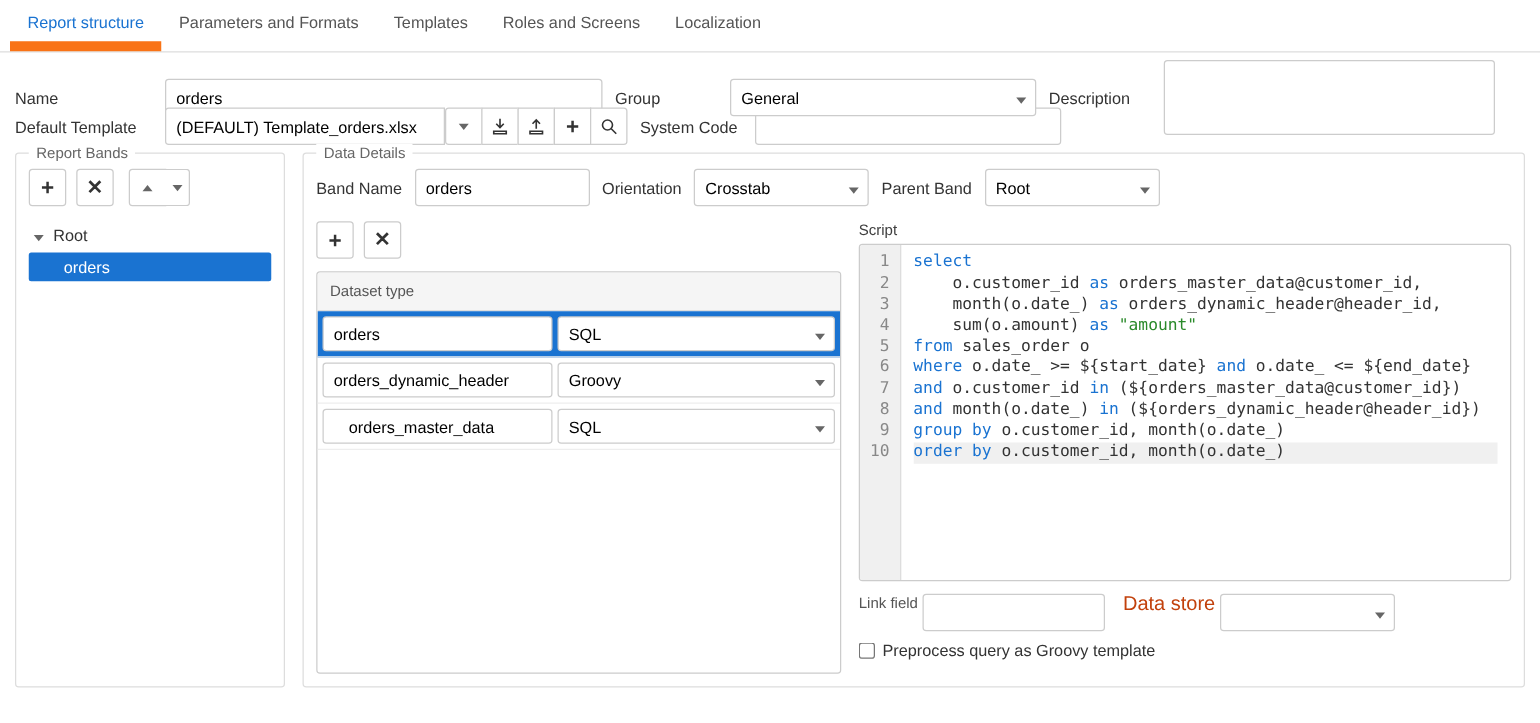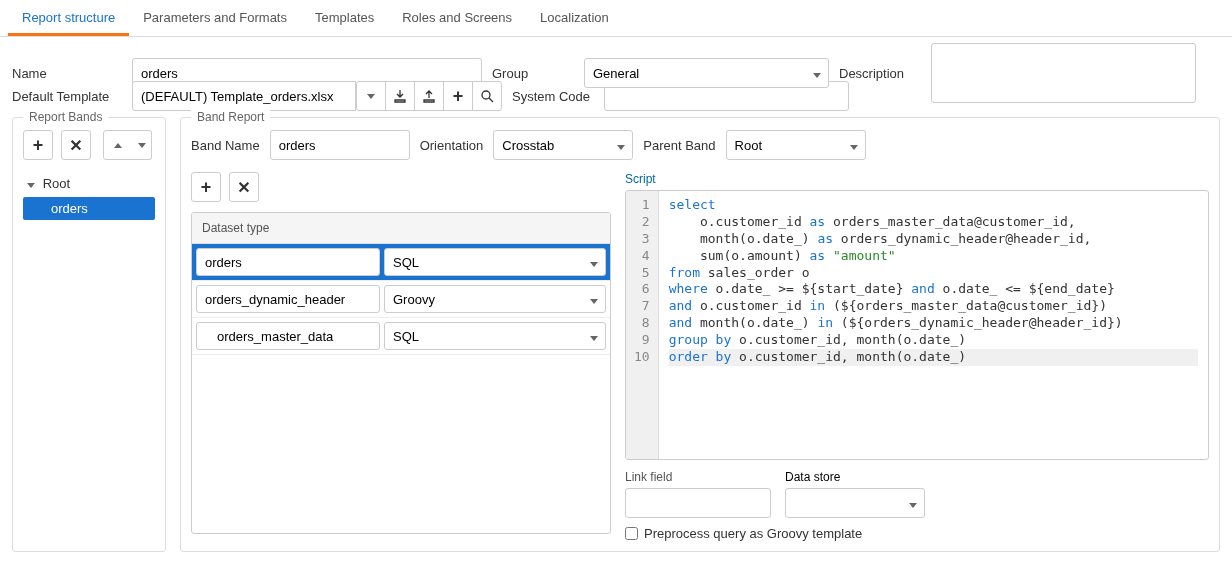--- a/index.html
+++ b/index.html
@@ -1,64 +1,64 @@
 <!DOCTYPE html>
 <html><head>
 <meta charset="utf-8">
 <style>
 * { box-sizing: border-box; margin: 0; padding: 0; }
 body { font-family: Arial, sans-serif; font-size: 13px; color: #333; background: #fff; }
 .tabs { display: flex; border-bottom: 1px solid #ddd; padding: 0 8px; }
 .tab { padding: 10px 14px 8px; cursor: pointer; color: #555; }
-.tab.active { color: #1a73d1; border-bottom: 3px solid #f97316; }
+.tab.active { color: #1a73d1; border-bottom: 8px solid #f97316; }
 .form-row { display: flex; align-items: center; padding: 6px 12px; gap: 10px; }
 .form-label { min-width: 110px; color: #333; }
 .form-label.sm { min-width: 82px; }
 .input, .select { height: 30px; border: 1px solid #ccc; border-radius: 3px; padding: 0 8px; font-size: 13px; background: #fff; }
 .select-wrap { position: relative; display: flex; align-items: center; }
 .select-wrap .caret { position: absolute; right: 8px; pointer-events: none; color: #888; }
 .btn-group { display: flex; }
 .btn { width: 30px; height: 30px; border: 1px solid #ccc; background: #fff; display: flex; align-items: center; justify-content: center; cursor: pointer; font-size: 14px; color: #333; }
 .btn-group .btn { border-radius: 0; margin-left: -1px; }
 .btn-group .btn:first-child { border-radius: 3px 0 0 3px; margin-left: 0; }
 .btn-group .btn:last-child { border-radius: 0 3px 3px 0; }
 .btn.solo { border-radius: 3px; }
 .textarea { border: 1px solid #ccc; border-radius: 3px; width: 265px; height: 60px; resize: none; }
 .main { display: flex; gap: 14px; padding: 0 12px 12px; }
 .fieldset { border: 1px solid #ddd; border-radius: 3px; padding: 12px 10px 10px; position: relative; }
 .fieldset-label { position: absolute; top: -8px; left: 10px; background: #fff; padding: 0 6px; font-size: 12px; color: #666; }
-.left { width: 154px; flex-shrink: 0; }
+.left { width: 216px; flex-shrink: 0; }
 .right { flex: 1; }
 .tree { margin-top: 10px; font-size: 13px; }
 .tree-root { padding: 6px 4px; cursor: pointer; }
 .tree-item { background: #1a73d1; color: #fff; padding: 4px 8px 4px 28px; border-radius: 2px; cursor: pointer; }
 .band-top { display: flex; align-items: center; gap: 10px; margin-bottom: 12px; }
 .band-lower { display: flex; gap: 14px; }
 .datasets { width: 420px; flex-shrink: 0; }
 .ds-buttons { display: flex; gap: 8px; margin-bottom: 10px; }
 .ds-table { border: 1px solid #ccc; border-radius: 3px; overflow: hidden; height: 322px; background: #fff; }
 .ds-head { display: flex; background: #f5f5f5; border-bottom: 1px solid #ddd; }
 .ds-head > div { padding: 8px 10px; font-size: 12px; color: #555; border-right: 1px solid #ddd; }
 .ds-head > div:first-child { width: 190px; }
 .ds-head > div:last-child { flex: 1; border-right: none; }
 .ds-row { display: flex; padding: 4px; gap: 4px; border-bottom: 1px solid #eee; }
 .ds-row.selected { background: #1a73d1; }
 .ds-row .input { height: 28px; }
 .ds-row > .cell1 { width: 184px; }
 .ds-row > .cell2 { flex: 1; position: relative; }
 .script-area { flex: 1; }
-.script-label { font-size: 12px; color: #0369a1; margin-bottom: 4px; }
+.script-label { font-size: 12px; color: #404040; margin-bottom: 4px; }
 .editor { border: 1px solid #ccc; border-radius: 3px; height: 270px; display: flex; font-family: "Consolas", monospace; font-size: 13px; overflow: hidden; }
 .gutter { background: #f0f0f0; border-right: 1px solid #ddd; padding: 6px 8px; text-align: right; color: #888; line-height: 1.3; }
 .code { padding: 6px 10px; line-height: 1.3; flex: 1; white-space: pre; }
 .kw { color: #1a73d1; }
 .str { color: #2a8a2a; }
 .hl-line { background: #f0f0f0; display: inline-block; width: 100%; }
 .bottom-row { display: flex; gap: 14px; margin-top: 10px; align-items: flex-end; }
-.bottom-field { display: flex; flex-direction: column; gap: 4px; }
+.bottom-field { display: flex; flex-direction: row; gap: 4px; }
 .checkbox-row { display: flex; align-items: center; gap: 6px; margin-top: 8px; }
 .caret-tri { width: 0; height: 0; border-left: 4px solid transparent; border-right: 4px solid transparent; border-top: 5px solid #666; display: inline-block; }
 .caret-tri.up { border-top: none; border-bottom: 5px solid #666; }
 svg { display: block; }
 </style>
 </head>
 <body>
 
 <div class="tabs">
     <div class="tab active">Report structure</div>
@@ -129,21 +129,21 @@
     <div class="tree">
       <div class="tree-root">
         <span style="display:inline-block;margin-right:4px"><span class="caret-tri"></span></span>
         <span>Root</span>
       </div>
       <div class="tree-item">orders</div>
     </div>
   </div>
 
   <div class="fieldset right">
-    <div class="fieldset-label">Band Report</div>
+    <div class="fieldset-label">Data Details</div>
     <div class="band-top">
       <span>Band Name</span>
       <input class="input" style="width: 140px;" value="orders">
       <span>Orientation</span>
       <div class="select-wrap" style="width:140px">
         <input class="input" style="width: 100%; padding-right: 24px;" value="Crosstab">
         <span class="caret"><span class="caret-tri"></span></span>
       </div>
       <span>Parent Band</span>
       <div class="select-wrap" style="width:140px">
@@ -204,21 +204,21 @@
               <div>10</div>
             </div>
           <div class="code" id="code"><div><span class="kw">select</span></div><div><span>    o.customer_id </span><span class="kw">as</span><span> orders_master_data@customer_id,</span></div><div><span>    month(o.date_) </span><span class="kw">as</span><span> orders_dynamic_header@header_id,</span></div><div><span>    sum(o.amount) </span><span class="kw">as</span><span> </span><span class="str">"amount"</span></div><div><span class="kw">from</span><span> sales_order o</span></div><div><span class="kw">where</span><span> o.date_ &gt;= ${start_date} </span><span class="kw">and</span><span> o.date_ &lt;= ${end_date}</span></div><div><span class="kw">and</span><span> o.customer_id </span><span class="kw">in</span><span> (${orders_master_data@customer_id})</span></div><div><span class="kw">and</span><span> month(o.date_) </span><span class="kw">in</span><span> (${orders_dynamic_header@header_id})</span></div><div><span class="kw">group by</span><span> o.customer_id, month(o.date_)</span></div><div class="hl-line"><span class="kw">order by</span><span> o.customer_id, month(o.date_)</span></div></div>
         </div>
         <div class="bottom-row">
           <div class="bottom-field">
             <span style="font-size:12px;color:#555">Link field</span>
             <input class="input" style="width: 146px;" value="">
           </div>
           <div class="bottom-field">
-            <span style="font-size:12px;color:#000000">Data store</span>
+            <span style="font-size:16px;color:#c2410c">Data store</span>
             <div class="select-wrap" style="width:140px">
               <input class="input" style="width: 100%; padding-right: 24px;" value="">
               <span class="caret"><span class="caret-tri"></span></span>
             </div>
           </div>
         </div>
         <div class="checkbox-row">
           <input type="checkbox" style="">
           <span>Preprocess query as Groovy template</span>
         </div>

